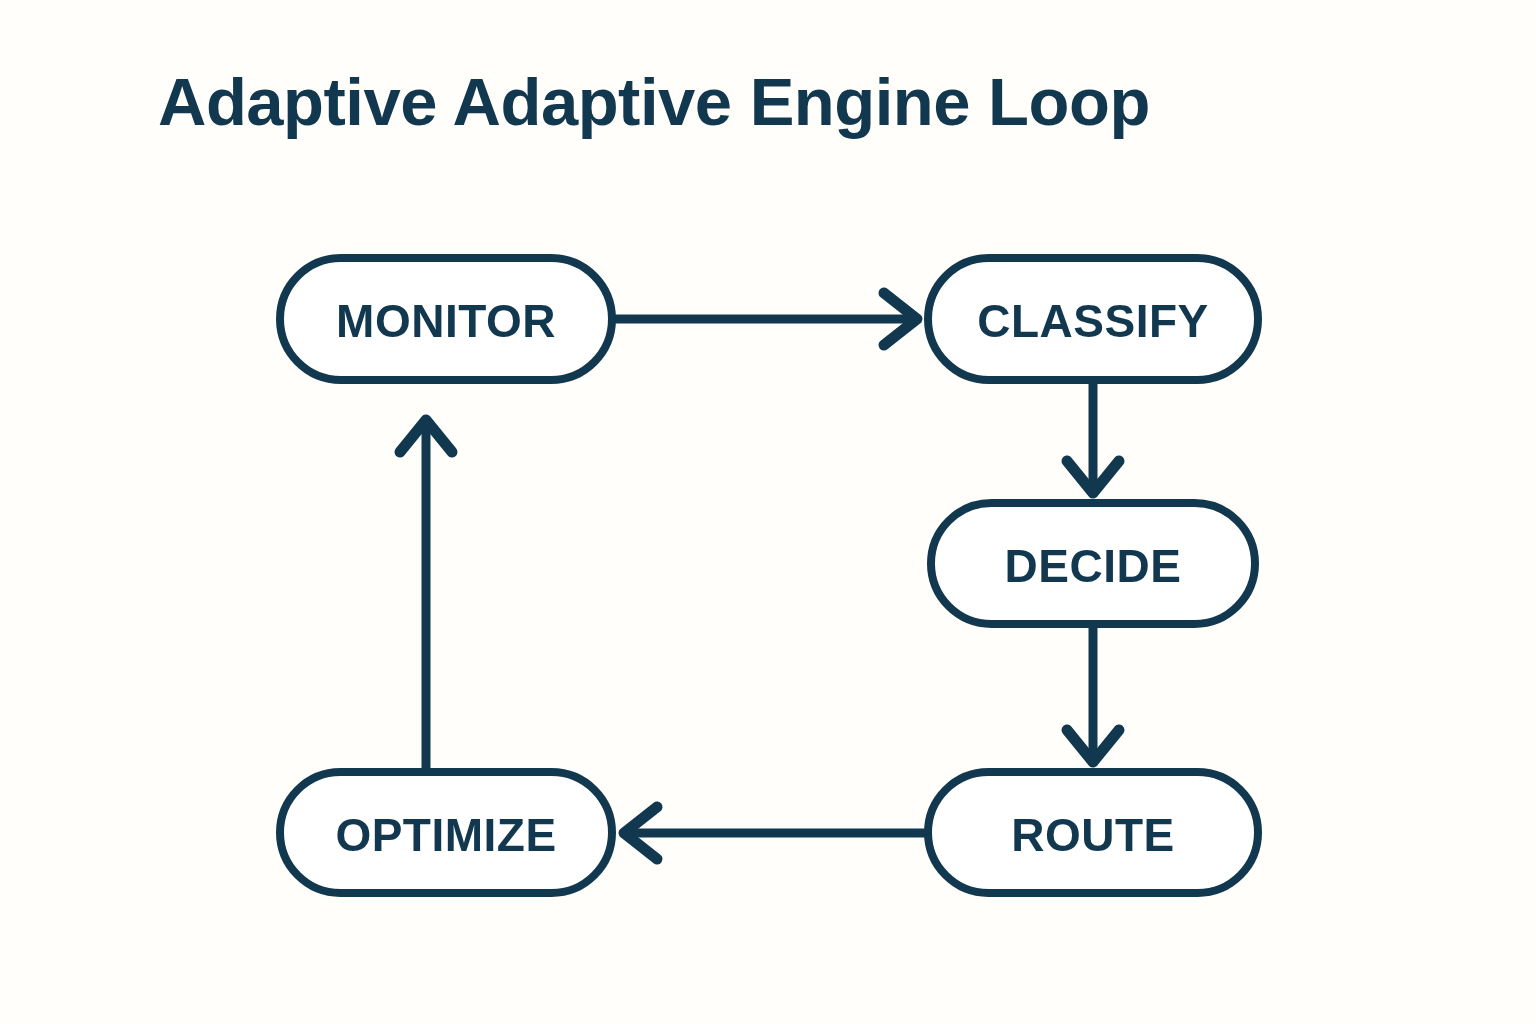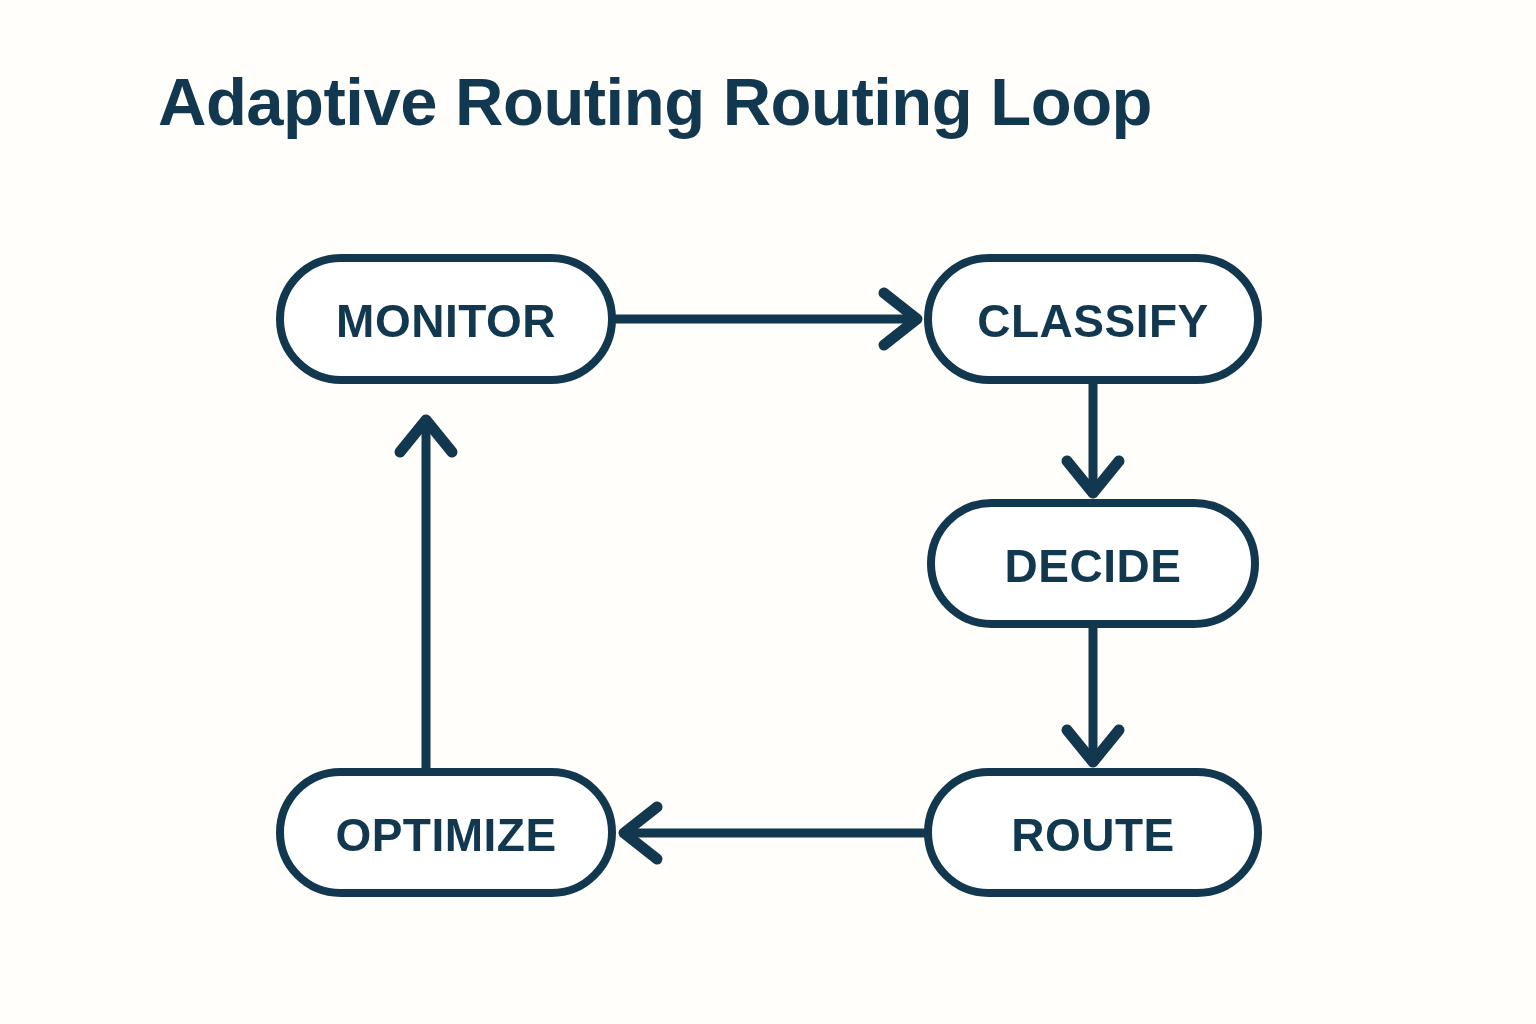--- a/index.html
+++ b/index.html
@@ -63,21 +63,21 @@
     fill: none;
     stroke-linecap: round;
     stroke-linejoin: round;
   }
 </style>
 </head>
 <body>
 
 <div id="canvas">
 
-  <div id="diagram-title">Adaptive Routing Routing Loop</div>
+  <div id="diagram-title">Adaptive Adaptive Engine Loop</div>
 
   <svg class="flow-svg" viewBox="0 0 1536 1024">
 
     <g>
       <line class="edge-line" x1="612" y1="319" x2="918" y2="319"></line>
       <polyline class="edge-head" points="884,293 917,319 884,345"></polyline>
     </g>
 
     <g>
       <line class="edge-line" x1="1093" y1="380" x2="1093" y2="494"></line>

